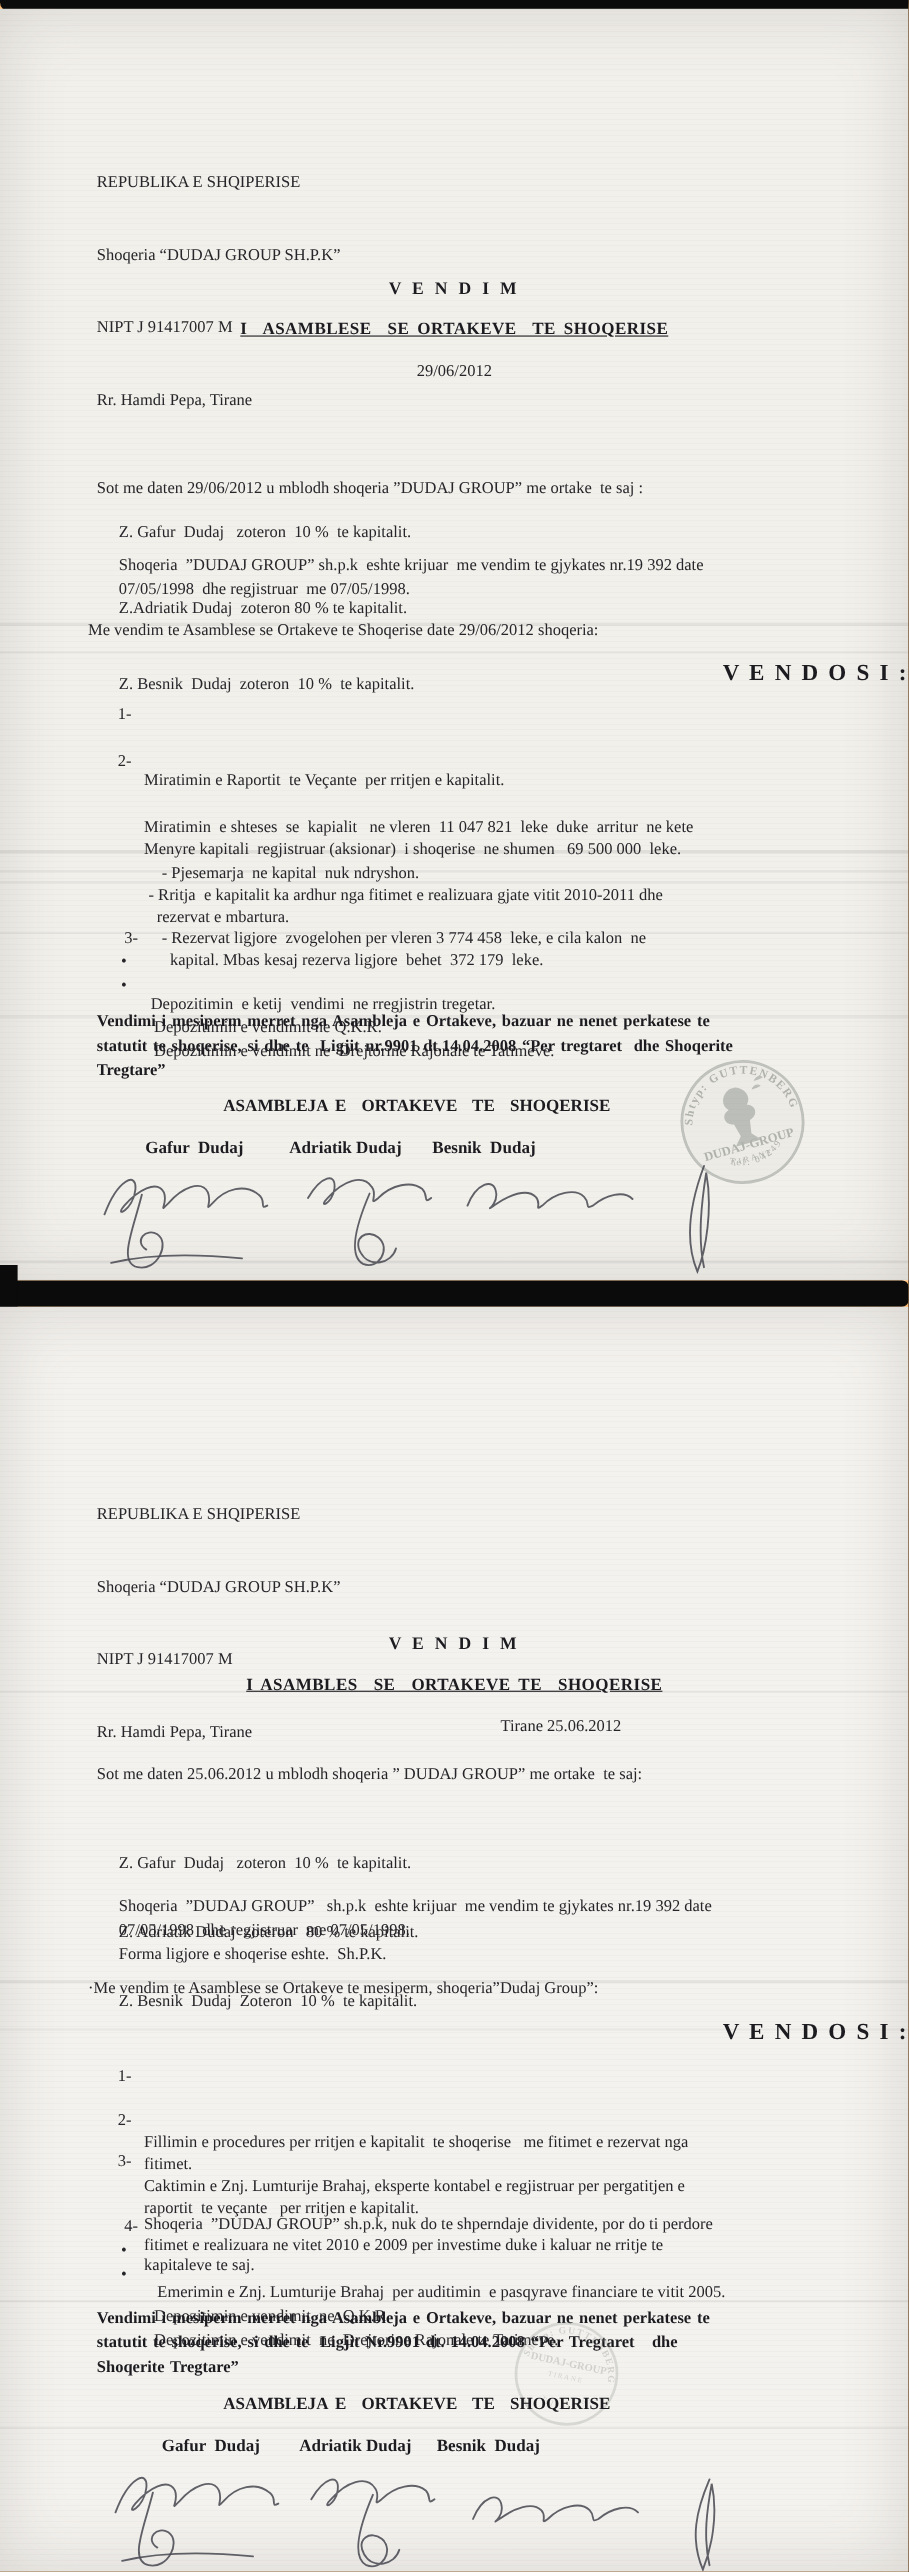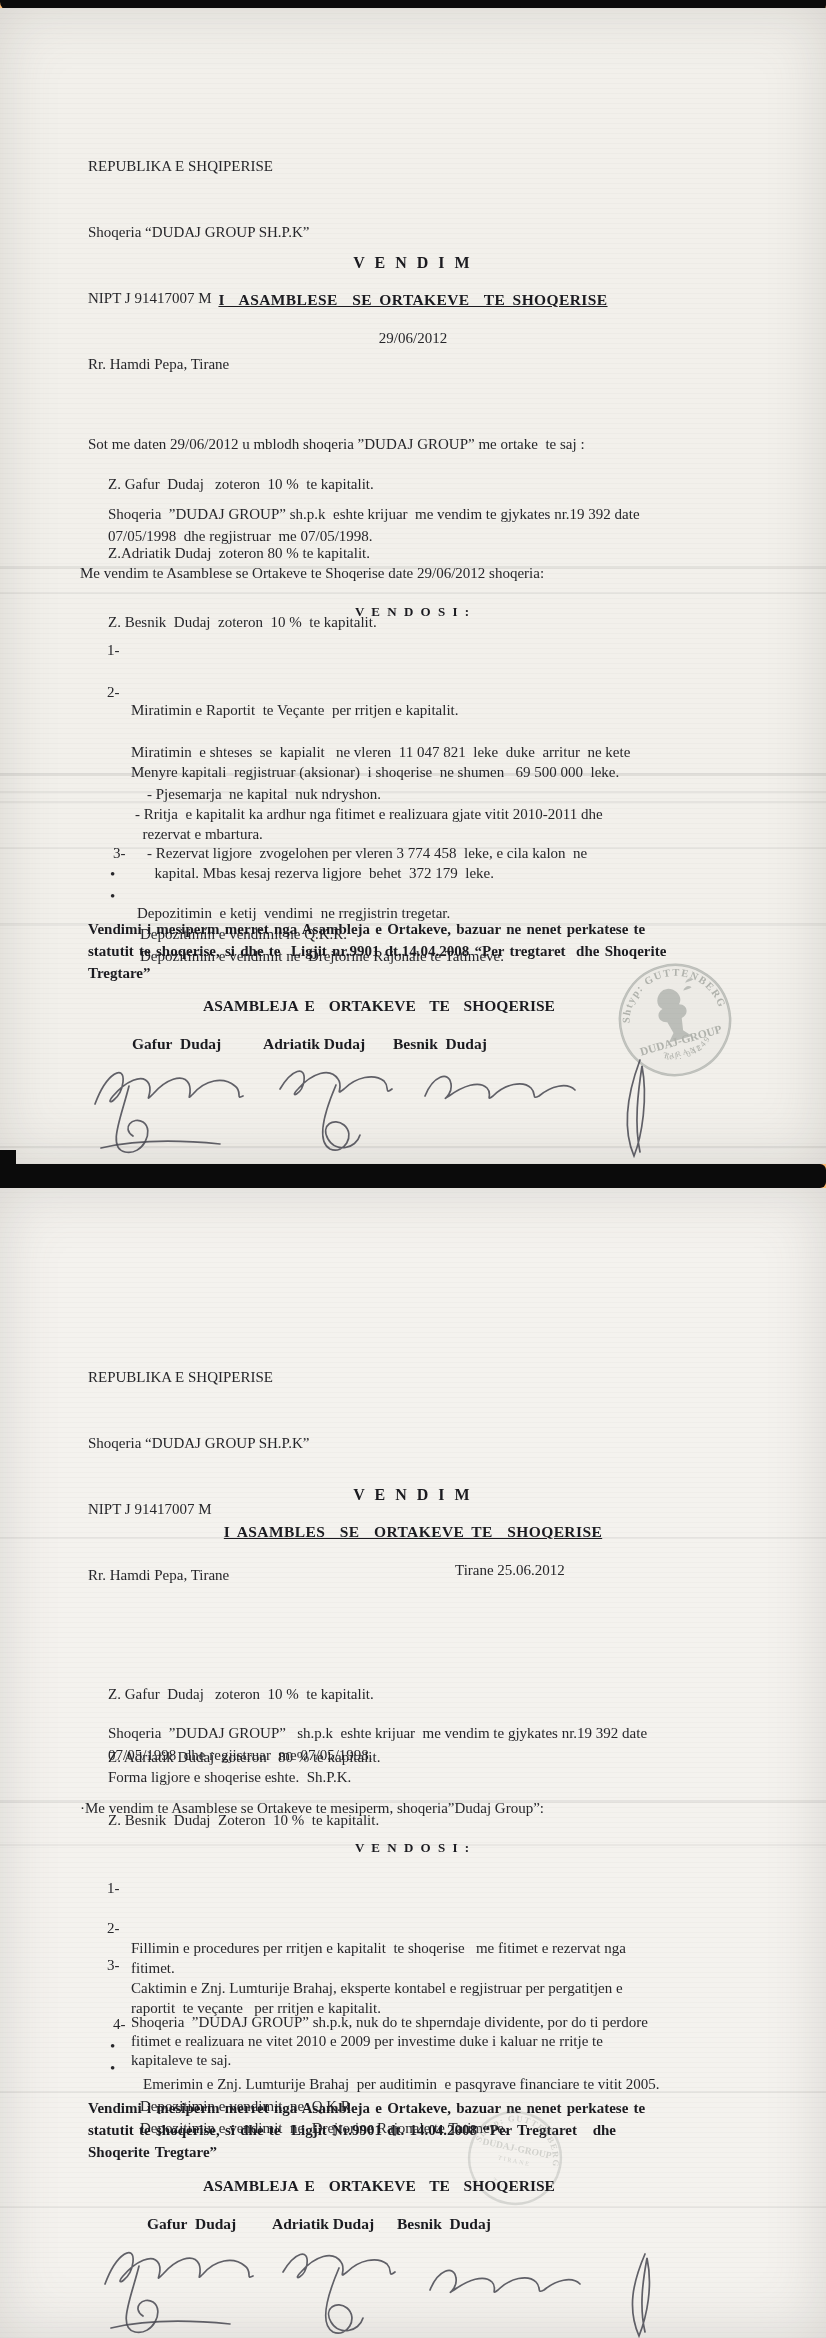--- a/index.html
+++ b/index.html
@@ -9,21 +9,21 @@
         box-shadow:inset 0 0 60px rgba(90,85,75,.18);}
   .page:after{content:"";position:absolute;inset:0;pointer-events:none;
         background:repeating-linear-gradient(0deg,rgba(0,0,0,.018) 0 1px,transparent 1px 5px);}
   .band{position:absolute;left:0;width:826px;background:#0b0b0b;}
   .streak{position:absolute;left:0;width:826px;pointer-events:none;}
   .blk{position:absolute;font-size:15px;line-height:21px;white-space:pre-wrap;}
   .ctr{left:0;width:826px;text-align:center;}
   .b{font-weight:bold;color:#1b1b20;}
   .doc-title{font-size:16px;letter-spacing:3px;}
   .doc-sub{font-size:15.5px;word-spacing:3px;letter-spacing:.4px;text-decoration:underline;}
-  .vendosi{font-size:13px;letter-spacing:2px;}
+  .vendosi{font-size:21px;letter-spacing:2px;text-align:right;}
   .item{position:absolute;line-height:20px;white-space:pre-wrap;font-size:15px;}
   .item .mk{position:absolute;left:0;top:0;}
   .item .tx{display:block;margin-left:24px;}
   .sig{position:absolute;}
   .sig path{fill:none;stroke:#4b4b54;stroke-width:1.7;stroke-linecap:round;opacity:.88;}
   .stamp{position:absolute;}
   .signer{position:absolute;font-weight:bold;font-size:15.5px;color:#1b1b20;white-space:pre;}
 </style>
 </head>
 <body>
@@ -162,20 +162,21 @@
     <div>REPUBLIKA E SHQIPERISE</div>
     <div>Shoqeria “DUDAJ GROUP SH.P.K”</div>
     <div>NIPT J 91417007 M</div>
     <div>Rr. Hamdi Pepa, Tirane</div>
   </div>
 
   <div class="blk ctr b doc-title" style="top:1484px;">V E N D I M</div>
   <div class="blk ctr b doc-sub" style="top:1521px;">I ASAMBLES  SE  ORTAKEVE TE  SHOQERISE</div>
   <div class="blk" style="left:455px;top:1560px;">Tirane 25.06.2012</div>
 
+  <div class="blk" style="left:88px;top:1603px;">Sot me daten 25.06.2012 u mblodh shoqeria ” DUDAJ GROUP” me ortake  te saj:</div>
 
   <div class="blk" style="left:108px;top:1642px;line-height:21px;">
     <div>Z. Gafur  Dudaj   zoteron  10 %  te kapitalit.</div>
     <div>Z. Adriatik Dudaj  zoteron   80 % te kapitalit.</div>
     <div>Z. Besnik  Dudaj  Zoteron  10 %  te kapitalit.</div>
   </div>
 
   <div class="blk" style="left:108px;top:1722px;line-height:22px;">Shoqeria  ”DUDAJ GROUP”   sh.p.k  eshte krijuar  me vendim te gjykates nr.19 392 date
 07/05/1998  dhe regjistruar  me 07/05/1998.
 Forma ligjore e shoqerise eshte.  Sh.P.K.</div>

